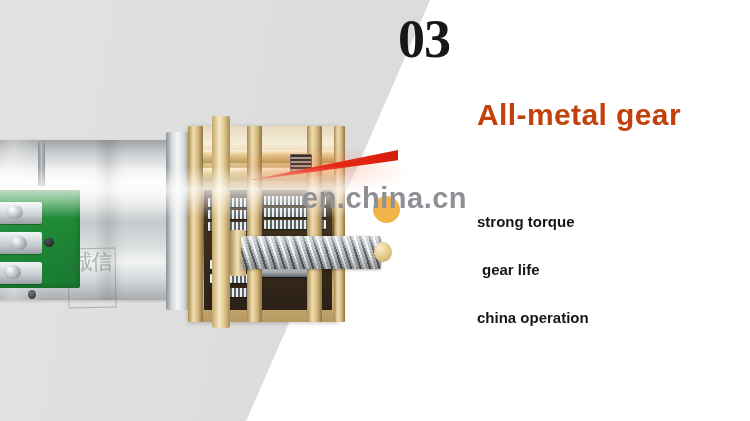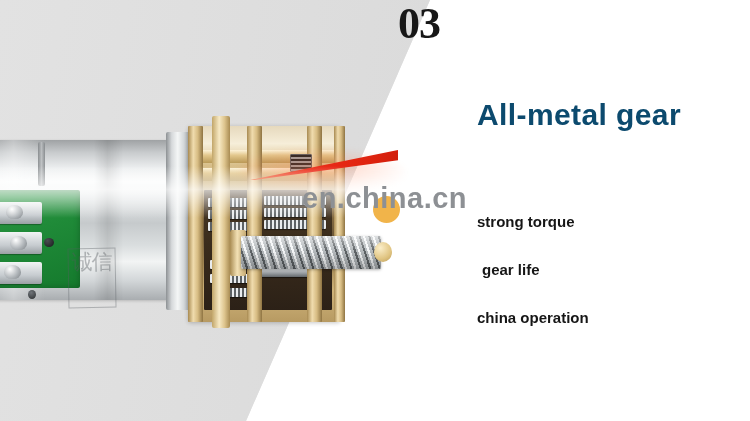--- a/index.html
+++ b/index.html
@@ -16,31 +16,31 @@
   }
   .gray-band-soft{
     position:absolute;left:0;top:0;width:440px;height:421px;
     background:linear-gradient(100deg,#e4e4e4 0%,#dedede 55%,#d9d9d9 100%);
     clip-path:polygon(0 0, 430px 0, 246px 421px, 0 421px);
     opacity:.75;
   }
 
   
   .number{
-    position:absolute;left:398px;top:2px;
+    position:absolute;left:398px;top:12px;
     font-family:"Liberation Serif",serif;
-    font-size:44px;font-weight:700;color:#171717;
+    font-size:54px;font-weight:700;color:#171717;
     letter-spacing:-1px;line-height:1;
   }
 
   
   .headline{
     position:absolute;left:477px;top:98px;
     font-family:"Liberation Sans",sans-serif;
-    font-size:30px;font-weight:700;color:#0c4a6e;
+    font-size:30px;font-weight:700;color:#c2410c;
     letter-spacing:.4px;line-height:1.1;white-space:nowrap;
   }
 
   
   .bullets{position:absolute;left:477px;top:214px;width:270px;}
   .bullet{
     font-family:"Liberation Sans",sans-serif;
     font-size:15px;font-weight:700;color:#161616;
     line-height:1;margin-bottom:33px;white-space:nowrap;
   }

